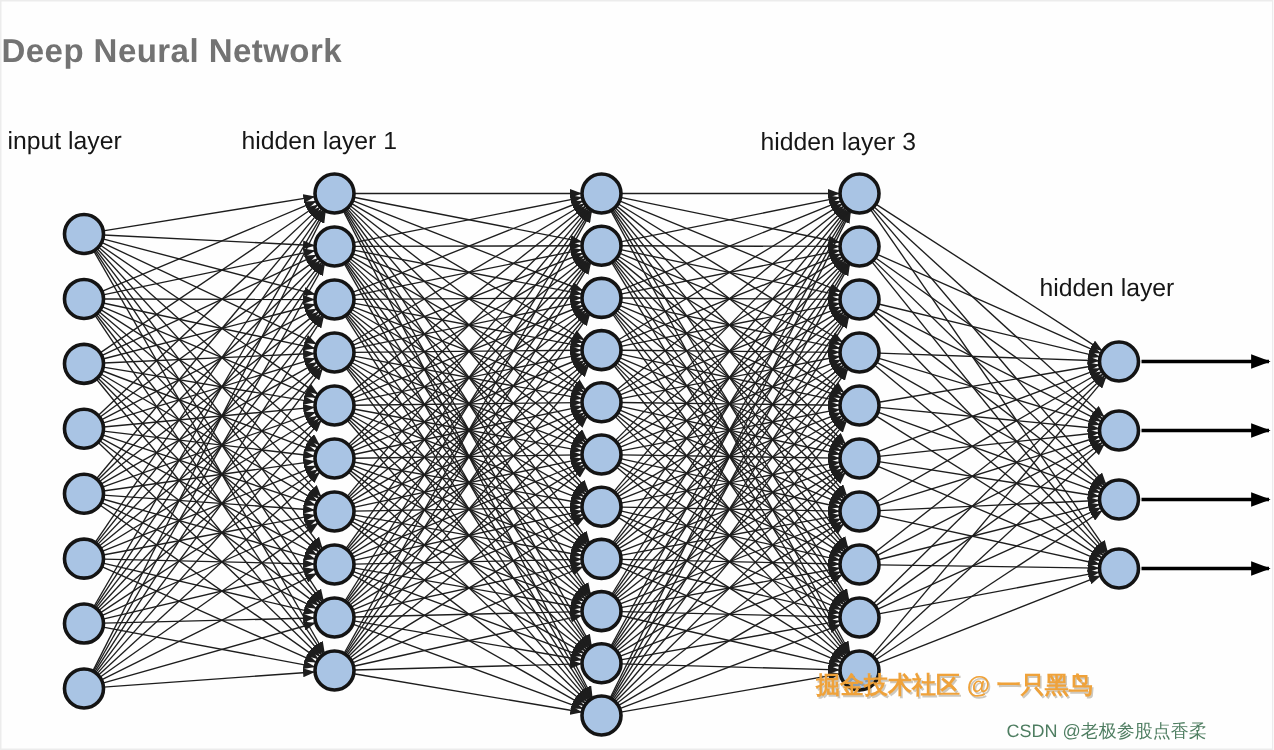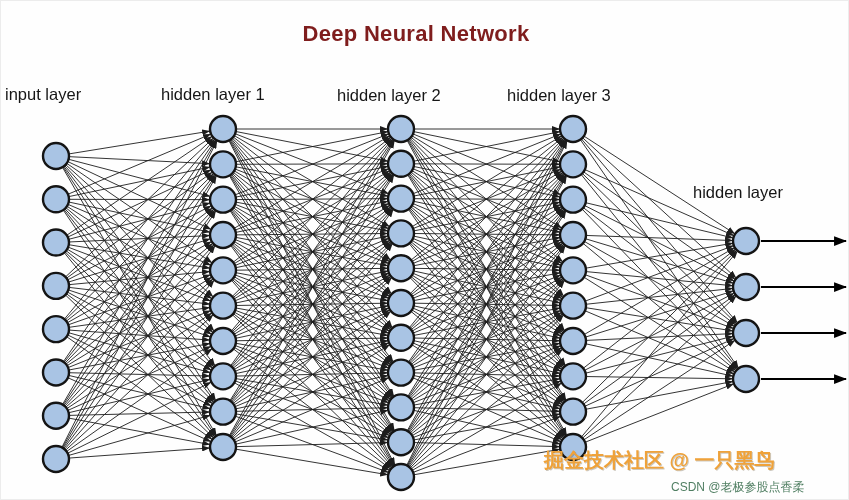--- a/index.html
+++ b/index.html
@@ -15,24 +15,24 @@
     background: #fefefe;
     overflow: hidden;
     border: 1px solid #ececec;
     box-sizing: border-box;
   }
   .title {
     position: absolute;
     left: 0;
     top: 20px;
     width: 830px;
-    text-align: center;
+    text-align: left;
     font-size: 22px;
     font-weight: bold;
-    color: #7f1d1d;
+    color: #737373;
     letter-spacing: 0.3px;
   }
   .layer-label {
     position: absolute;
     font-size: 16.5px;
     color: #161616;
     white-space: nowrap;
   }
   .label-input  { left: 4px;   top: 84px; }
   .label-h1     { left: 160px; top: 84px; }
@@ -41,21 +41,21 @@
   .label-output { left: 692px; top: 182px; }
   #net-svg {
     position: absolute;
     left: 0;
     top: 0;
   }
   .watermark-main {
     position: absolute;
     left: 543px;
     top: 446px;
-    font-size: 20px;
+    font-size: 16px;
     font-weight: bold;
     white-space: nowrap;
     text-shadow: 1px 1px 0 rgba(60,40,0,0.25);
   }
   .watermark-sub {
     position: absolute;
     left: 670px;
     top: 478px;
     font-size: 12px;
     white-space: nowrap;
@@ -468,20 +468,19 @@
         <circle cx="745" cy="286" r="13"></circle>
         <circle cx="745" cy="332" r="13"></circle>
         <circle cx="745" cy="378" r="13"></circle>
       </g>
     </svg>
 
   <div class="title">Deep Neural Network</div>
 
   <div class="layer-label label-input">input layer</div>
   <div class="layer-label label-h1">hidden layer 1</div>
-  <div class="layer-label label-h2">hidden layer 2</div>
   <div class="layer-label label-h3">hidden layer 3</div>
   <div class="layer-label label-output">hidden layer</div>
 
   <div class="watermark-main" style="color: rgb(239, 162, 58);">掘金技术社区 @ 一只黑鸟</div>
   <div class="watermark-sub" style="color: #14532d;">CSDN @老极参股点香柔</div>
 
 </div>
 
 </body></html>

